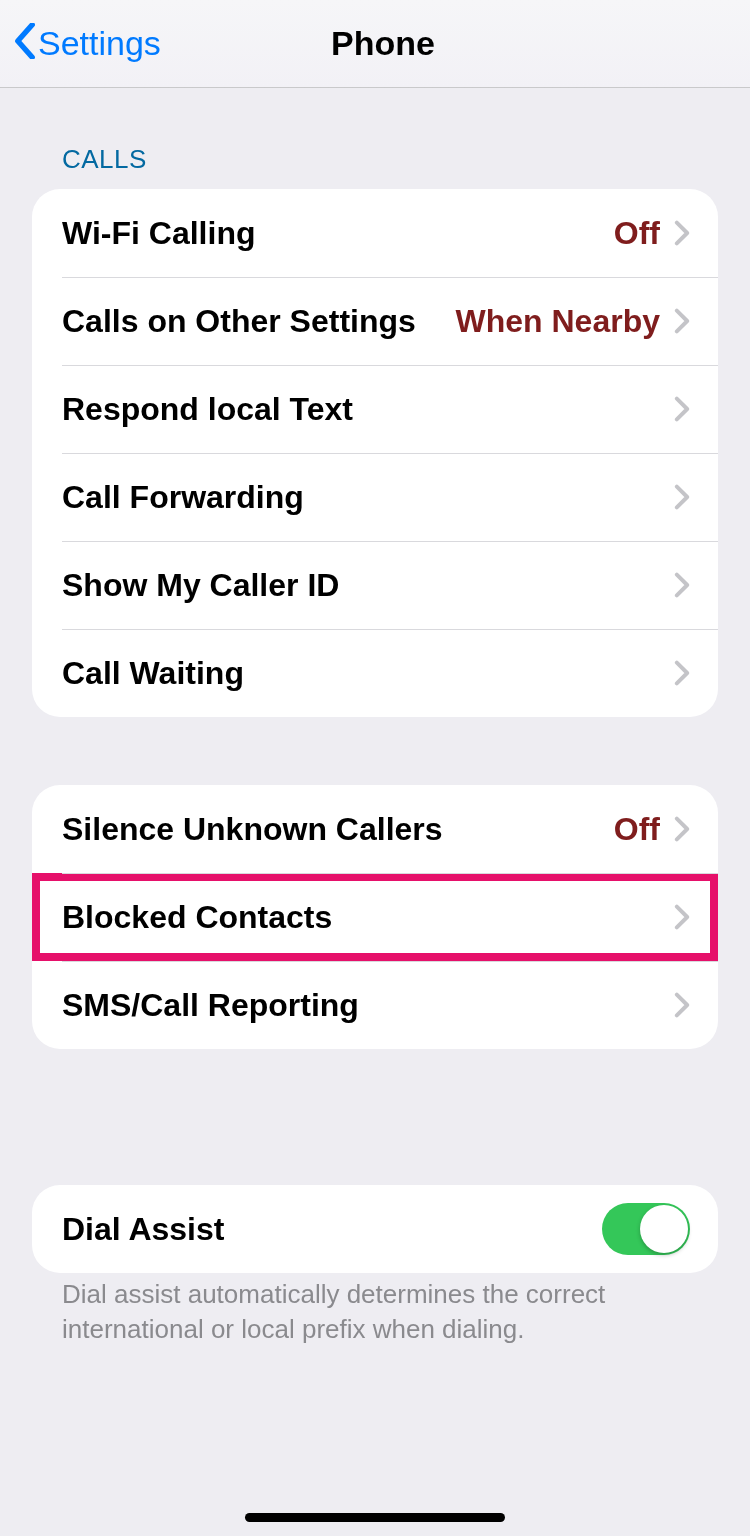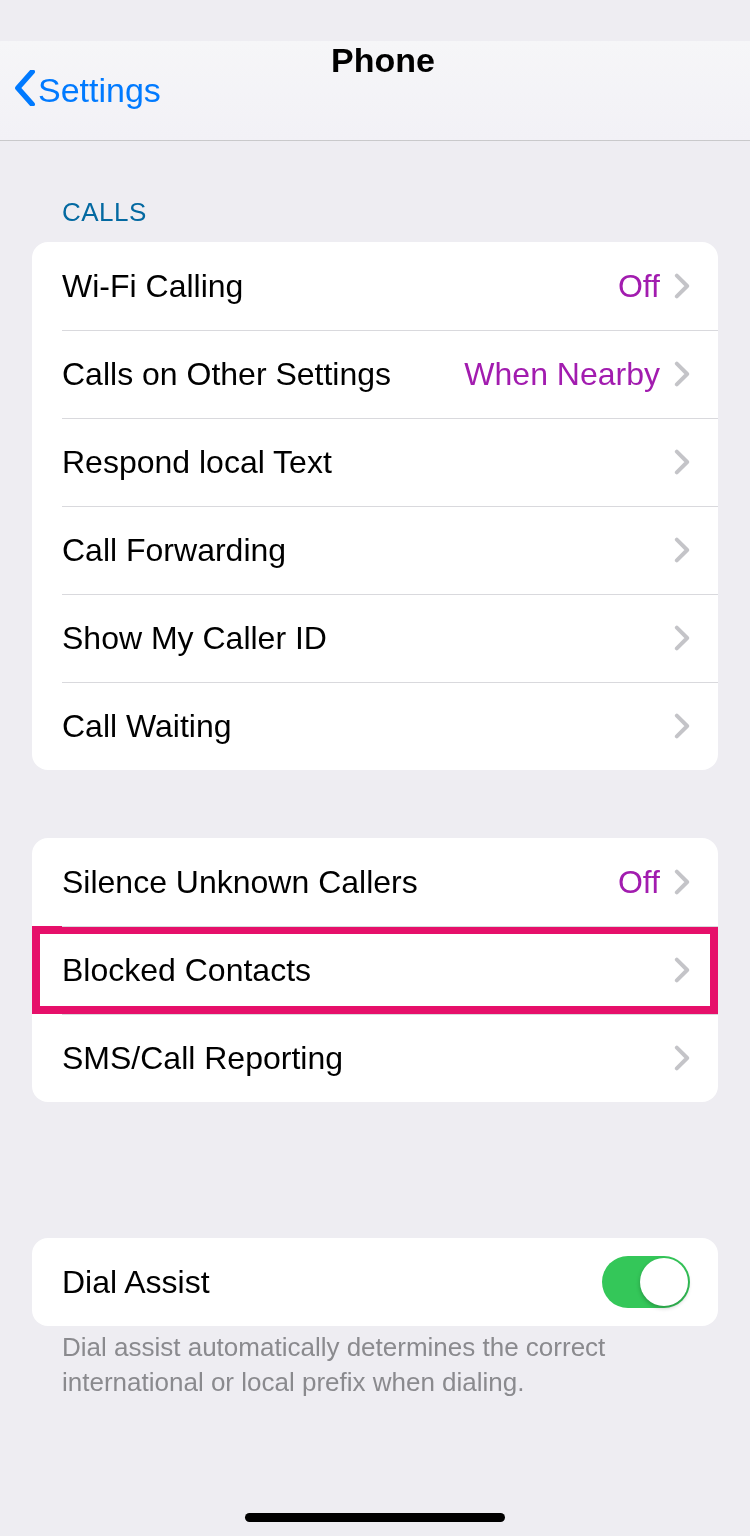--- a/index.html
+++ b/index.html
@@ -9,26 +9,26 @@
     height: 1536px;
     background: #eeedf2;
     font-family: -apple-system, "Helvetica Neue", Helvetica, Arial, sans-serif;
     color: #000;
     overflow: hidden;
     position: relative;
   }
 
   
   .nav {
-    height: 100px;
+    height: 88px;
     background: linear-gradient(#f6f6f8, #f2f1f6);
     border-bottom: 1px solid rgba(0,0,0,0.18);
     position: relative;
     display: flex;
-    margin-top: 41px;
+    align-items: center;
   }
   .nav-back {
     display: flex;
     align-items: center;
     padding-left: 14px;
     color: #007aff;
     font-size: 34px;
     font-weight: 400;
   }
   .nav-back .chev { font-size: 40px; margin-right: 2px; line-height: 1; }
@@ -46,41 +46,42 @@
   .section-header {
     padding: 56px 0 14px 30px;
     color: #0369a1;
     font-size: 26px;
     letter-spacing: 0.5px;
   }
   .spacer { height: 68px; }
 
   .group {
     background: #ffffff;
-    border-radius: 16px;
+    border-radius: 28px;
     overflow: hidden;
+    font-weight: bold;
   }
 
   .row {
     display: flex;
     align-items: center;
     min-height: 88px;
     padding: 0 28px 0 30px;
     font-size: 32px;
     position: relative;
   }
   .row + .row::before {
     content: "";
     position: absolute;
     top: 0; left: 30px; right: 0;
     height: 1px;
     background: #d9d9dd;
   }
   .row .label { flex: 1; color: #000; }
-  .row .value { color: #a21caf; margin-right: 14px; font-size: 32px; }
+  .row .value { color: #7f1d1d; margin-right: 14px; font-size: 32px; }
   .row .chevron {
     color: #c4c4c8;
   }
   .row .chevron svg { display: block; }
 
   .row.link .label { color: #007aff; }
 
   .highlight {
     outline: 8px solid #e6106a;
     outline-offset: -8px;

